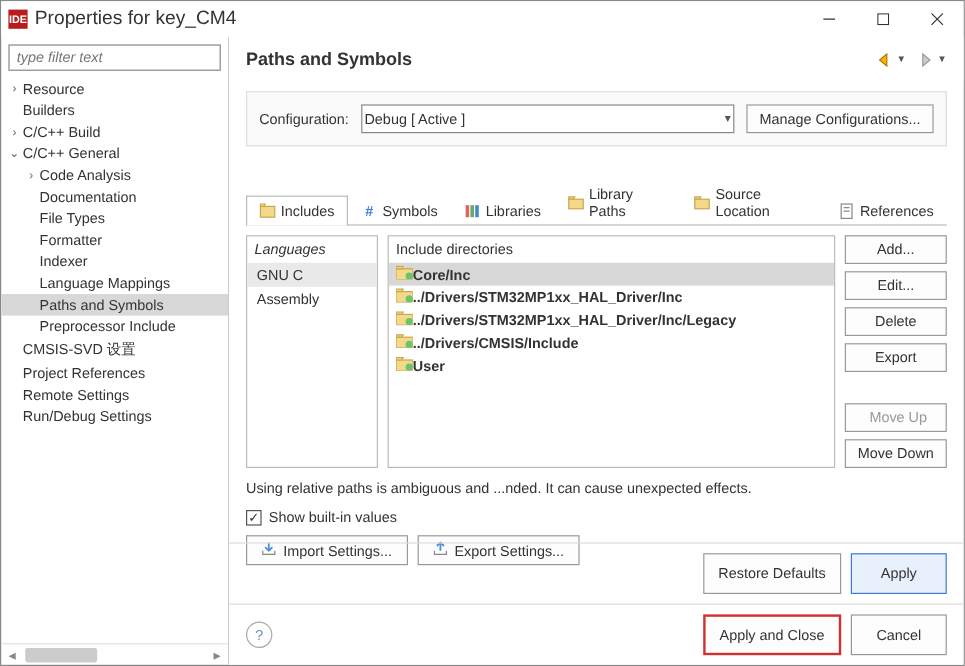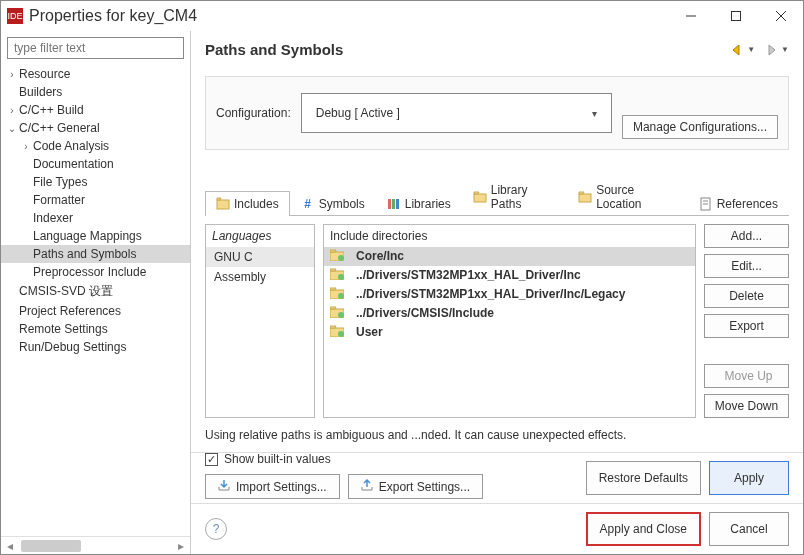--- a/index.html
+++ b/index.html
@@ -15,39 +15,39 @@
     overflow: hidden;
   }
   .titlebar {
     height: 30px; display: flex; align-items: center;
     padding: 0 0 0 6px;
     background: #fff;
   }
   .titlebar .ide-icon {
     width: 16px; height: 16px;
     background: #b91c1c; color: #fff;
-    font-size: 9px; font-weight: normal;
+    font-size: 9px; font-weight: bold;
     display: flex; align-items: center; justify-content: center;
     margin-right: 6px;
   }
   .titlebar .title { font-size: 16px; }
   .winbtns { margin-left: auto; display: flex; }
   .winbtn { width: 45px; height: 30px; display: flex; align-items: center; justify-content: center; }
   .winbtn svg { stroke: #333; stroke-width: 1; fill: none; }
   .content { flex: 1; display: flex; min-height: 0; }
   .left-col {
     width: 190px; border-right: 1px solid #ccc;
     display: flex; flex-direction: column;
   }
   .filter-box {
     margin: 6px 6px 4px 6px;
   }
   .filter-box input {
     width: 100%; height: 22px; padding: 2px 6px;
-    border: 1px solid #888; color: #888;
+    border: 1px solid #888; font-style: italic; color: #888;
     font-size: 12px;
   }
   .tree { flex: 1; overflow: hidden; padding: 2px 0; }
   .tree-row {
     display: flex; align-items: center;
     padding: 2px 0 2px 4px; cursor: default;
     white-space: nowrap;
   }
   .tree-row.sel { background: #d8d8d8; }
   .twist { width: 14px; text-align: center; color: #666; font-size: 10px; }
@@ -67,22 +67,22 @@
   .nav-arrows { margin-left: auto; display: flex; align-items: center; gap: 2px; }
   .nav-arrows svg { display: block; }
 
   .body-area { flex: 1; padding: 8px 14px; display: flex; flex-direction: column; gap: 8px; min-height: 0;}
 
   .config-bar {
     border: 1px solid #ddd; padding: 10px; display: flex; align-items: center; gap: 10px;
     background: #fafafa;
   }
   .combo {
-    flex: 1; height: 40px; border: 1px solid #888; background: #fff;
-    display: flex; align-items: center; padding: 0 14px;
+    flex: 1; height: 24px; border: 1px solid #888; background: #fff;
+    display: flex; align-items: center; padding: 0 2px;
   }
   .combo .chev { margin-left: auto; color: #555; font-size: 10px; }
 
   .tabrow {
     display: flex; align-items: flex-end; border-bottom: 1px solid #bbb;
   }
   .tab {
     display: flex; align-items: center; gap: 4px;
     padding: 5px 10px; border: 1px solid transparent; border-bottom: none;
     position: relative; top: 1px; cursor: default;
@@ -93,21 +93,21 @@
   .tab-body { display: flex; gap: 8px; }
   .lang-box {
     width: 110px; border: 1px solid #bbb; background: #fff;
   }
   .lang-box .hdr { padding: 4px 6px; font-style: italic; }
   .lang-box .item { padding: 3px 8px; }
   .lang-box .item.sel { background: #e9e9e9; }
 
   .inc-box { flex: 1; border: 1px solid #bbb; background: #fff; }
   .inc-box .hdr { padding: 4px 6px; }
-  .inc-row { display: flex; gap: 12px; padding: 2px 6px; font-weight: bold; }
+  .inc-row { display: flex; align-items: center; gap: 0; padding: 2px 6px; font-weight: bold; }
   .inc-row.sel { background: #d8d8d8; }
 
   .btn-col { width: 85px; display: flex; flex-direction: column; gap: 6px; }
   .btn {
     height: 24px; border: 1px solid #999; background: #fdfdfd;
     display: flex; align-items: center; justify-content: center;
     padding: 0 6px; cursor: default;
   }
   .btn.disabled { color: #999; padding-left: 10px; }
 
@@ -252,21 +252,21 @@
       </div>
     </div>
 
     <div class="body-area">
       <div class="config-bar">
         <span>Configuration:</span>
         <div class="combo">
           <span>Debug  [ Active ]</span>
           <span class="chev">▾</span>
         </div>
-        <div class="btn" style="width:auto;padding:0 10px;margin-top:28px;">Manage Configurations...</div>
+        <div class="btn" style="width:auto;padding:0 10px;">Manage Configurations...</div>
       </div>
 
       <div class="tabrow" id="tabrow">
           <div class="tab active">
             <span class="tico">
               <svg width="14" height="14">
                 <rect x="1" y="3" width="12" height="9" fill="#f5d98a" stroke="#c9a84c"></rect>
                 <path d="M1 3 L4 3 L5 1 L1 1 Z" fill="#f5d98a" stroke="#c9a84c"></path>
               </svg>
             </span>

